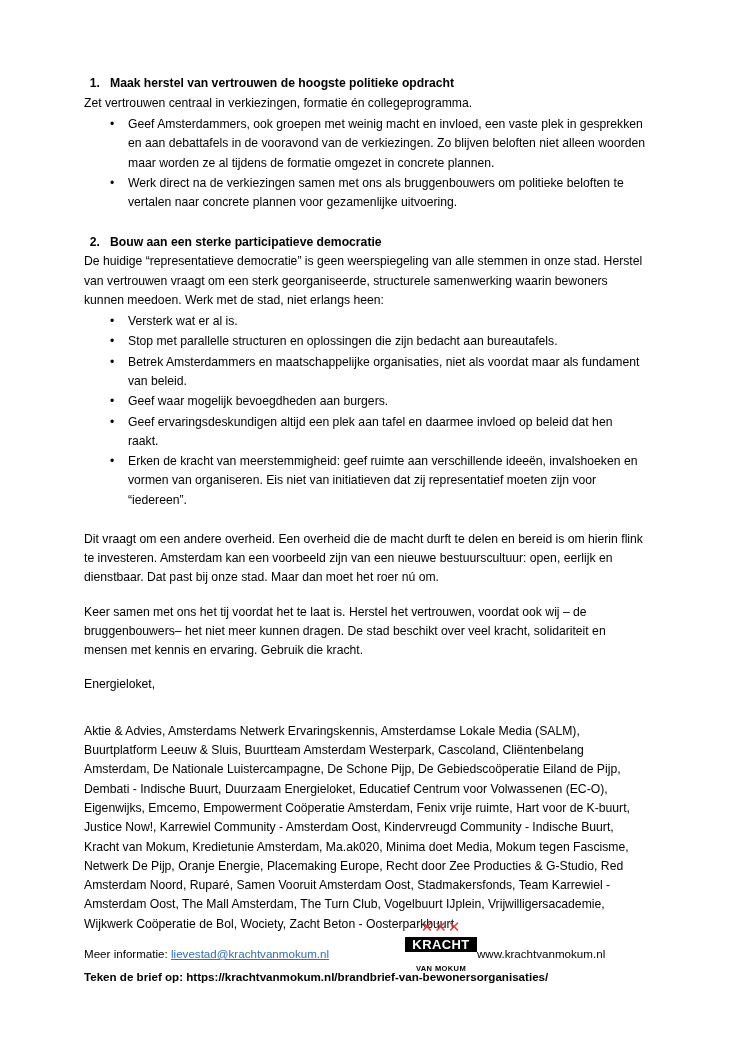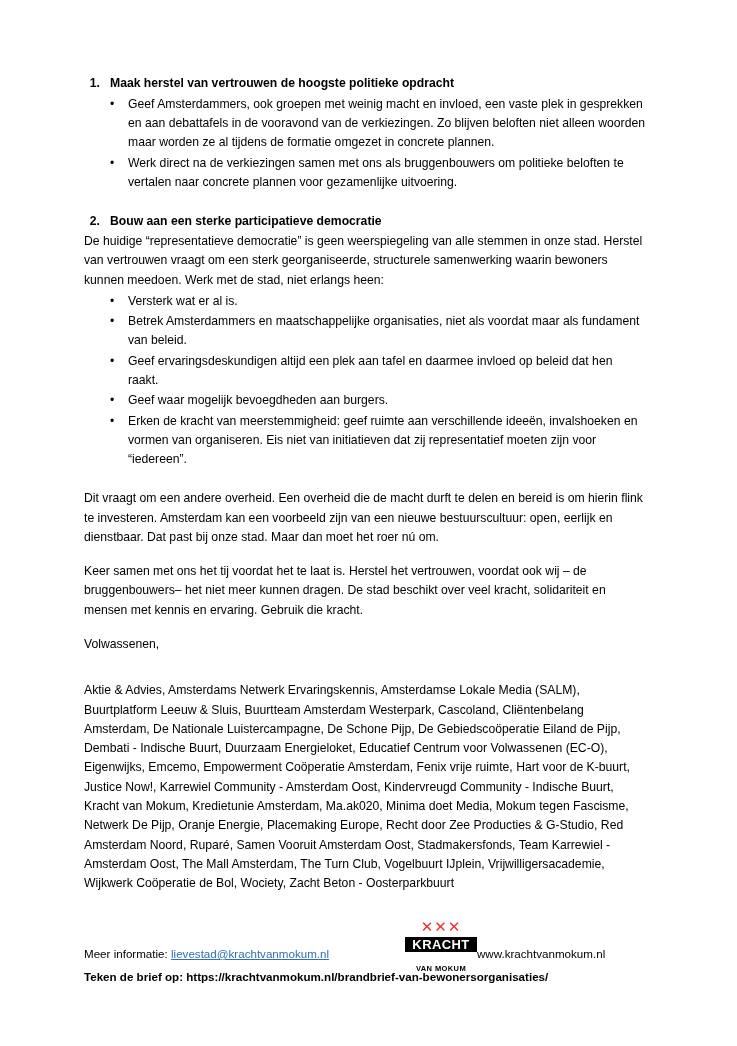--- a/index.html
+++ b/index.html
@@ -142,51 +142,53 @@
 <body>
 
 <div class="page">
 
   <div class="content">
 
     <div class="sec-title">
       <span class="sec-num">1.</span>
       <span>Maak herstel van vertrouwen de hoogste politieke opdracht</span>
     </div>
+    <p class="para lead">Zet vertrouwen centraal in verkiezingen, formatie én collegeprogramma.</p>
     <ul class="bullets">
       <li>Geef Amsterdammers, ook groepen met weinig macht en invloed, een vaste plek in gesprekken en aan debattafels in de vooravond van de verkiezingen. Zo blijven beloften niet alleen woorden maar worden ze al tijdens de formatie omgezet in concrete plannen.</li>
       <li>Werk direct na de verkiezingen samen met ons als bruggenbouwers om politieke beloften te vertalen naar concrete plannen voor gezamenlijke uitvoering.</li>
     </ul>
 
     <div class="gap-lg"></div>
 
     <div class="sec-title">
       <span class="sec-num">2.</span>
       <span>Bouw aan een sterke participatieve democratie</span>
     </div>
     <p class="para lead">De huidige “representatieve democratie” is geen weerspiegeling van alle stemmen in onze stad. Herstel van vertrouwen vraagt om een sterk georganiseerde, structurele samenwerking waarin bewoners kunnen meedoen. Werk met de stad, niet erlangs heen:</p>
     <ul class="bullets">
       <li>Versterk wat er al is.</li>
+      <li>Stop met parallelle structuren en oplossingen die zijn bedacht aan bureautafels.</li>
       <li>Betrek Amsterdammers en maatschappelijke organisaties, niet als voordat maar als fundament van beleid.</li>
+      <li>Geef waar mogelijk bevoegdheden aan burgers.</li>
       <li>Geef ervaringsdeskundigen altijd een plek aan tafel en daarmee invloed op beleid dat hen raakt.</li>
-      <li>Geef waar mogelijk bevoegdheden aan burgers.</li>
       <li>Erken de kracht van meerstemmigheid: geef ruimte aan verschillende ideeën, invalshoeken en vormen van organiseren.  Eis niet van initiatieven dat zij representatief moeten zijn voor “iedereen”.</li>
     </ul>
 
     <div class="gap-lg"></div>
 
     <p class="para">Dit vraagt om een andere overheid. Een overheid die de macht durft te delen en bereid is om hierin flink te investeren. Amsterdam kan een voorbeeld zijn van een nieuwe bestuurscultuur: open, eerlijk en dienstbaar. Dat past bij onze stad. Maar dan moet het roer nú om.</p>
 
     <div class="gap-md"></div>
 
     <p class="para">Keer samen met ons het tij voordat het te laat is. Herstel het vertrouwen, voordat ook wij – de bruggenbouwers– het niet meer kunnen dragen.  De stad beschikt over veel kracht, solidariteit en mensen met kennis en ervaring. Gebruik die kracht.</p>
 
     <div class="gap-md"></div>
 
-    <p class="para">Volwassenen,</p>
+    <p class="para">Energieloket,</p>
 
     <div class="gap-md"></div>
 
     <p class="orgs">Aktie &amp; Advies, Amsterdams Netwerk Ervaringskennis, Amsterdamse Lokale Media (SALM), Buurtplatform Leeuw &amp; Sluis, Buurtteam Amsterdam Westerpark, Cascoland, Cliëntenbelang Amsterdam, De Nationale Luistercampagne, De Schone Pijp, De Gebiedscoöperatie Eiland de Pijp, Dembati - Indische Buurt, Duurzaam Energieloket, Educatief Centrum voor Volwassenen (EC-O), Eigenwijks, Emcemo, Empowerment Coöperatie Amsterdam, Fenix vrije ruimte, Hart voor de K-buurt, Justice Now!, Karrewiel Community - Amsterdam Oost, Kindervreugd Community - Indische Buurt, Kracht van Mokum, Kredietunie Amsterdam, Ma.ak020, Minima doet Media, Mokum tegen Fascisme, Netwerk De Pijp, Oranje Energie, Placemaking Europe, Recht door Zee Producties &amp; G-Studio, Red Amsterdam Noord, Ruparé, Samen Vooruit Amsterdam Oost, Stadmakersfonds, Team Karrewiel - Amsterdam Oost, The Mall Amsterdam, The Turn Club, Vogelbuurt IJplein, Vrijwilligersacademie, Wijkwerk Coöperatie de Bol, Wociety, Zacht Beton - Oosterparkbuurt</p>
 
   </div>
 
   <div class="logo">
     <div class="logo-x">✕✕✕</div>
     <div class="logo-bar">KRACHT</div>

